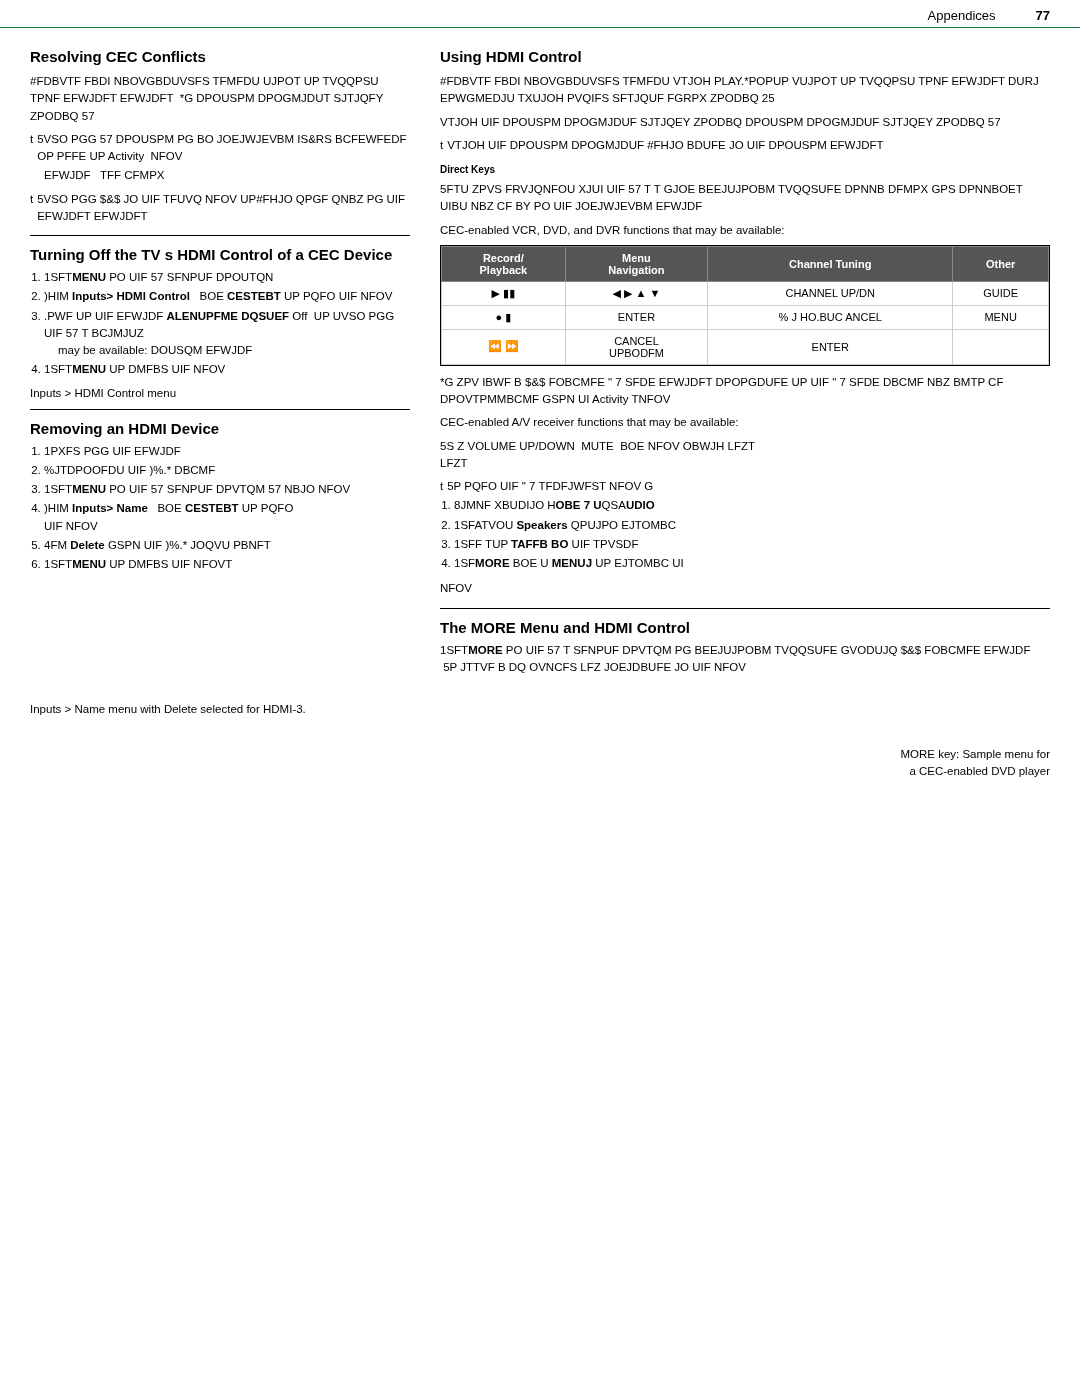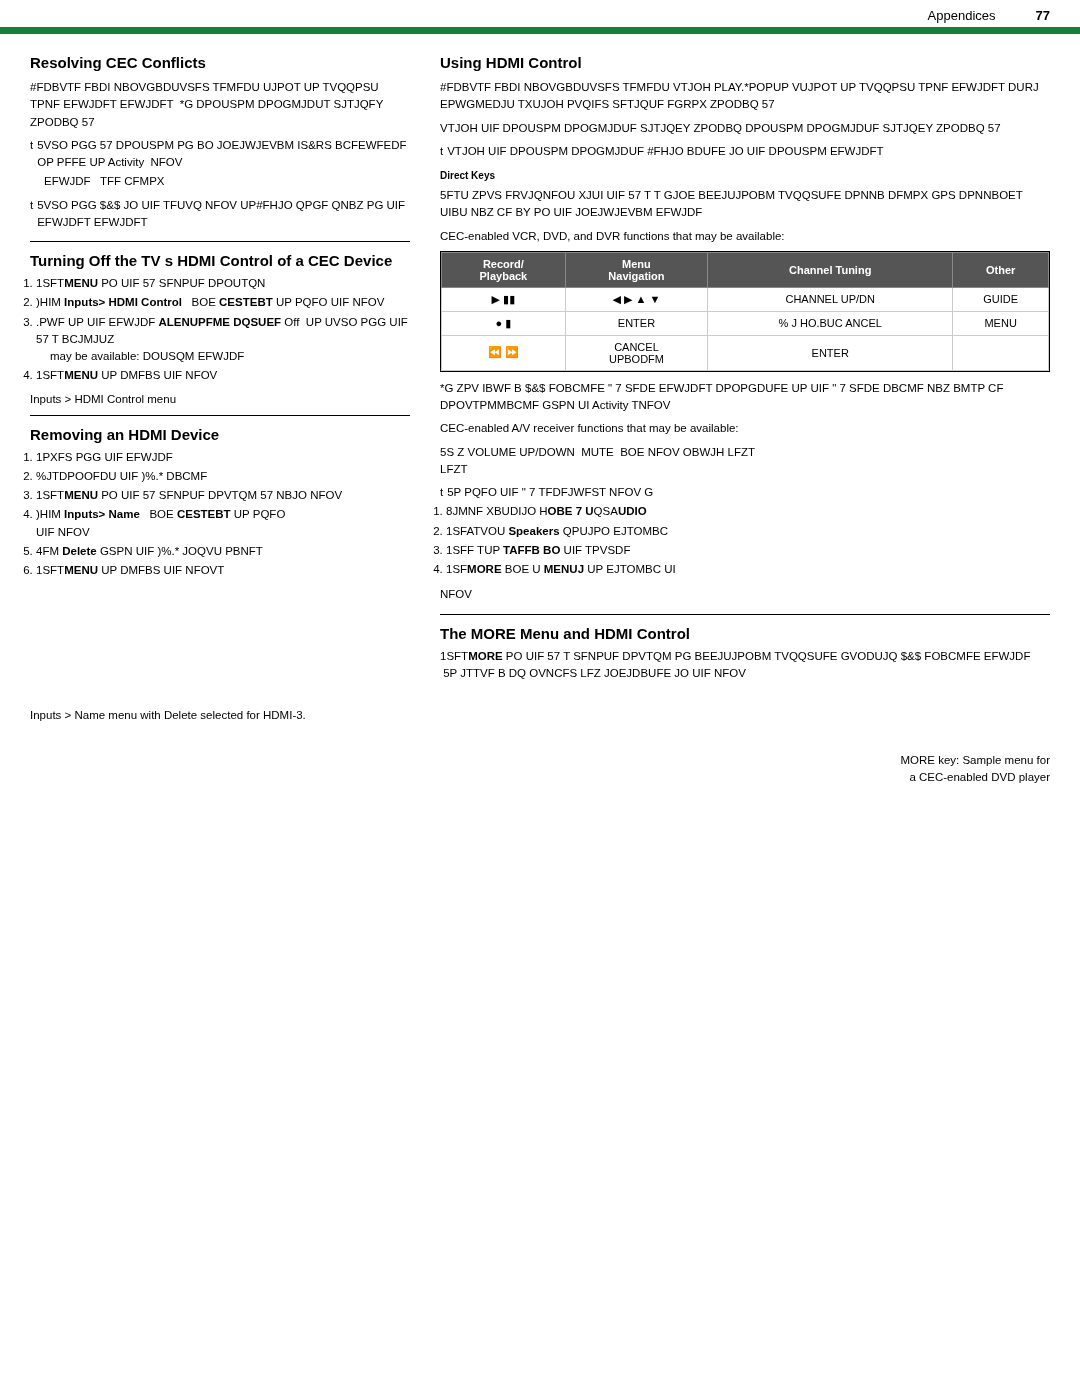--- a/index.html
+++ b/index.html
@@ -16,21 +16,21 @@
       width: 1080px;
       min-height: 1397px;
       padding: 0;
       position: relative;
     }
     .header {
       display: flex;
       justify-content: flex-end;
       align-items: center;
       padding: 8px 30px 4px 18px;
-      border-bottom: 7px solid #15803d;
+      border-bottom: 1px solid #15803d;
     }
     .header-title {
       font-size: 13px;
     }
     .header-page {
       font-size: 13px;
       margin-left: 40px;
       font-weight: bold;
       text-align: center;
     }
@@ -61,21 +61,21 @@
       border-top: 1px solid #000;
       margin: 10px 0;
     }
     .subsection-title {
       font-size: 15px;
       font-weight: bold;
       margin-bottom: 6px;
       margin-top: 8px;
     }
     .numbered-list {
-      margin-left: 6px;
+      margin-left: 14px;
       margin-bottom: 8px;
     }
     .numbered-list li {
       font-size: 11.5px;
       line-height: 1.5;
       margin-bottom: 2px;
     }
     .direct-keys-label {
       font-size: 10px;
       font-weight: bold;
@@ -203,21 +203,21 @@
         Inputs &gt; Name menu with Delete  selected for HDMI-3.
       </div>
 
     </div>
 
     <div class="right-col">
 
       <div class="section-title">Using HDMI Control</div>
 
       <div class="body-text">
-        #FDBVTF FBDI NBOVGBDUVSFS TFMFDU VTJOH PLAY.*POPUP VUJPOT UP TVQQPSU TPNF EFWJDFT DURJ EPWGMEDJU TXUJOH PVQIFS SFTJQUF FGRPX ZPODBQ 57
+        #FDBVTF FBDI NBOVGBDUVSFS TFMFDU VTJOH PLAY.*POPUP VUJPOT UP TVQQPSU TPNF EFWJDFT DURJ EPWGMEDJU TXUJOH PVQIFS SFTJQUF FGRPX ZPODBQ 25
       </div>
       <div class="body-text">
         VTJOH UIF DPOUSPM DPOGMJDUF SJTJQEY ZPODBQ DPOUSPM DPOGMJDUF SJTJQEY ZPODBQ 57
       </div>
 
       <div class="bullet-item">
         <span class="bullet">t</span>
         <span>VTJOH UIF DPOUSPM DPOGMJDUF #FHJO BDUFE JO UIF DPOUSPM EFWJDFT</span>
       </div>
 

